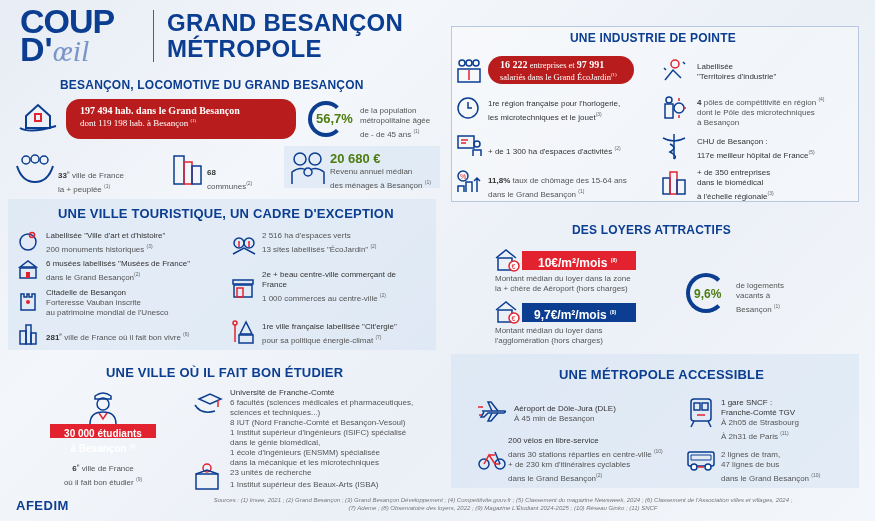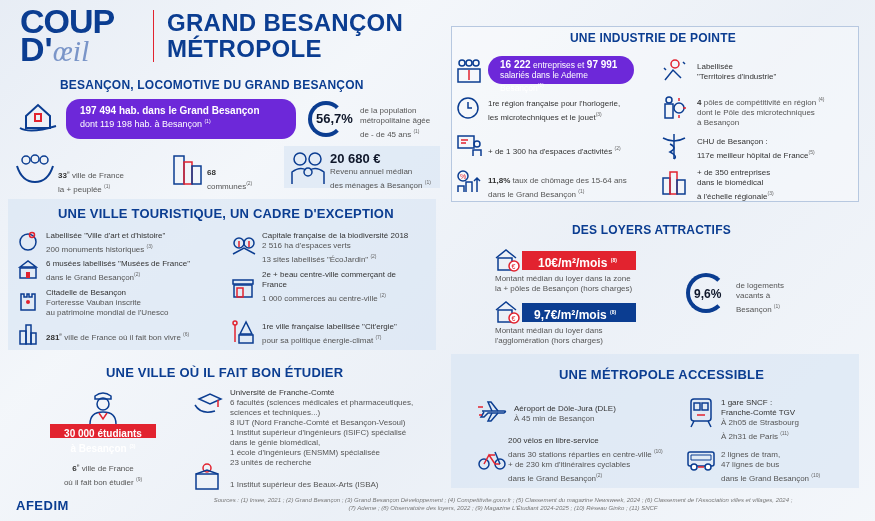--- a/index.html
+++ b/index.html
@@ -10,34 +10,34 @@
     color: #555;
     position: relative;
     font-size: 8px;
   }
   .bg {
     position: absolute; inset: 0;
     background:
       linear-gradient(135deg, rgba(220,228,240,0.5) 0%, rgba(245,248,252,0.2) 30%, rgba(225,232,242,0.45) 60%, rgba(245,248,252,0.2) 100%);
   }
   .abs { position: absolute; }
-  .red { color: #0f172a; }
+  .red { color: #4d7c0f; }
   .b { font-weight: bold; }
   sup { font-size: 5px; vertical-align: super; color: #666; }
   .h-section {
     font-weight: bold; color: #0b3d91; font-size: 13px; letter-spacing: 0.2px;
     text-align: center; white-space: nowrap;
   }
   
   .logo-coup { font-size: 34px; font-weight: 900; color: #0b3d91; line-height: 30px; letter-spacing: -1px; }
   .logo-d { font-size: 34px; font-weight: 900; color: #0b3d91; line-height: 30px; }
   .logo-oeil { font-family: "Liberation Serif", serif; font-style: italic; font-size: 30px; color: #7a95c8; }
   .title { font-size: 24px; font-weight: 900; color: #0b3d91; line-height: 26px; letter-spacing: 0.3px; }
   .pill {
-    background: #6d28d9; color: #fff; border-radius: 14px; padding: 6px 14px;
+    background: #b91c1c; color: #fff; border-radius: 14px; padding: 6px 14px; font-family: Liberation Serif, serif;
   }
   .arc {
     border: 4px solid #0b3d91; border-right-color: transparent; border-radius: 50%;
   }
   .panel { background: rgba(215,228,243,0.6); }
   .icon { color: #0b3d91; font-size: 18px; line-height: 1; text-align: center; }
   .icon svg { display: block; }
   .txt { font-size: 8px; line-height: 10px; color: #555; }
   .txtb { font-size: 8px; line-height: 10px; color: #333; font-weight: normal; }
   .redbox { background: #e2232f; color: #fff; font-weight: bold; }
@@ -178,21 +178,20 @@
 <div class="abs" style="left:232px;top:231px;">
   <div class="abs icon" style="left:0;top:4px;width:26px;">
     <svg width="24" height="20" viewBox="0 0 24 20">
         <circle cx="7" cy="8" r="5" fill="none" stroke="#0b3d91" stroke-width="1.5"></circle>
         <circle cx="17" cy="8" r="5" fill="none" stroke="#0b3d91" stroke-width="1.5"></circle>
         <path d="M7 6 V12 M17 6 V12" stroke="#e2232f" stroke-width="1.5"></path>
         <path d="M1 19 L12 13 L23 19" fill="none" stroke="#0b3d91" stroke-width="1.5"></path>
       </svg>
   </div>
   <div class="abs" style="left:30px;top:0;width:200px;">
-    <div class="txtb">Capitale française de la biodiversité 2018</div>
     <div class="txt">2 516 ha d'espaces verts</div>
     <div class="txt"><span>13 sites labellisés "ÉcoJardin"</span> <sup>(2)</sup></div>
   </div>
 </div>
 
 <div class="abs" style="left:232px;top:270px;">
   <div class="abs icon" style="left:0;top:8px;width:26px;">
     <svg width="22" height="20" viewBox="0 0 22 20">
         <path d="M1 2 H21 V6 H1 Z" fill="none" stroke="#0b3d91" stroke-width="1.5"></path>
         <rect x="2" y="7" width="18" height="12" fill="none" stroke="#0b3d91" stroke-width="1.5"></rect>
@@ -246,20 +245,21 @@
     </svg>
 </div>
 <div class="abs" style="left:230px;top:388px;width:210px;">
   <div class="txtb">Université de Franche-Comté</div>
   <div class="txt">6 facultés (sciences médicales et pharmaceutiques,</div>
   <div class="txt">sciences et techniques...)</div>
   <div class="txt">8 IUT (Nord Franche-Comté et Besançon-Vesoul)</div>
   <div class="txt">1 Institut supérieur d'ingénieurs (ISIFC) spécialisé</div>
   <div class="txt">dans le génie biomédical,</div>
   <div class="txt">1 école d'ingénieurs (ENSMM) spécialisée</div>
+  <div class="txt">dans la mécanique et les microtechniques</div>
   <div class="txt">23 unités de recherche</div>
 </div>
 <div class="abs icon" style="left:194px;top:462px;">
   <svg width="26" height="28" viewBox="0 0 26 28">
       <circle cx="13" cy="6" r="4" fill="none" stroke="#e2232f" stroke-width="1.5"></circle>
       <path d="M2 12 L13 8 L24 12" fill="none" stroke="#0b3d91" stroke-width="1.5"></path>
       <rect x="2" y="12" width="22" height="15" fill="none" stroke="#0b3d91" stroke-width="1.5"></rect>
     </svg>
 </div>
 <div class="abs txt" style="left:230px;top:480px;">1 Institut supérieur des Beaux-Arts (ISBA)</div>
@@ -271,21 +271,21 @@
   <svg width="26" height="26" viewBox="0 0 26 26">
       <circle cx="6" cy="5" r="3" fill="none" stroke="#0b3d91" stroke-width="1.5"></circle>
       <circle cx="13" cy="5" r="3" fill="none" stroke="#0b3d91" stroke-width="1.5"></circle>
       <circle cx="20" cy="5" r="3" fill="none" stroke="#0b3d91" stroke-width="1.5"></circle>
       <rect x="2" y="11" width="22" height="13" fill="none" stroke="#0b3d91" stroke-width="1.5"></rect>
       <path d="M13 12 V22" stroke="#e2232f" stroke-width="1.5"></path>
     </svg>
 </div>
 <div class="abs pill" style="left:488px;top:56px;width:146px;height:28px;padding:4px 12px;font-size:8.5px;line-height:10px;">
   <div><span class="b" style="font-size:10px;">16 222</span><span> entreprises et </span><span class="b" style="font-size:10px;">97 991</span></div>
-  <div><span>salariés dans le Ademe Besançon</span><sup style="color:#fff;">(1)</sup></div>
+  <div><span>salariés dans le Grand ÉcoJardin</span><sup style="color:#fff;">(1)</sup></div>
 </div>
 <div class="abs icon" style="left:661px;top:58px;">
   <svg width="26" height="26" viewBox="0 0 26 26">
       <circle cx="14" cy="6" r="4" fill="none" stroke="#e2232f" stroke-width="1.5"></circle>
       <path d="M4 22 L12 12 L20 20" fill="none" stroke="#0b3d91" stroke-width="1.5"></path>
       <path d="M22 4 L24 6 M3 10 L5 12" stroke="#0b3d91" stroke-width="1.5"></path>
     </svg>
 </div>
 <div class="abs txtb" style="left:697px;top:62px;">
   <div>Labellisée</div>
@@ -371,21 +371,21 @@
       <rect x="4" y="10" width="14" height="12" fill="none" stroke="#0b3d91" stroke-width="1.5"></rect>
       <circle cx="20" cy="18" r="5" fill="#fff" stroke="#e2232f" stroke-width="1.5"></circle>
       <text x="17.5" y="21" font-size="7" fill="#e2232f">€</text>
     </svg>
 </div>
 <div class="abs redbox" style="left:522px;top:251px;width:114px;height:19px;font-size:12px;line-height:19px;padding-left:16px;">
   <span>10€/m²/mois</span> <sup style="color:#fff;">(8)</sup>
 </div>
 <div class="abs txt" style="left:495px;top:274px;">
   <div>Montant médian du loyer dans la zone</div>
-  <div>la + pôles de Besançon (hors charges)</div>
+  <div>la + chère de Aéroport (hors charges)</div>
 </div>
 <div class="abs icon" style="left:494px;top:300px;">
   <svg width="26" height="24" viewBox="0 0 26 24">
       <path d="M2 10 L12 2 L22 10" fill="none" stroke="#0b3d91" stroke-width="1.5"></path>
       <rect x="4" y="10" width="14" height="12" fill="none" stroke="#0b3d91" stroke-width="1.5"></rect>
       <circle cx="20" cy="18" r="5" fill="#fff" stroke="#e2232f" stroke-width="1.5"></circle>
       <text x="17.5" y="21" font-size="7" fill="#e2232f">€</text>
     </svg>
 </div>
 <div class="abs bluebox" style="left:522px;top:303px;width:114px;height:19px;font-size:12px;line-height:19px;padding-left:12px;">

